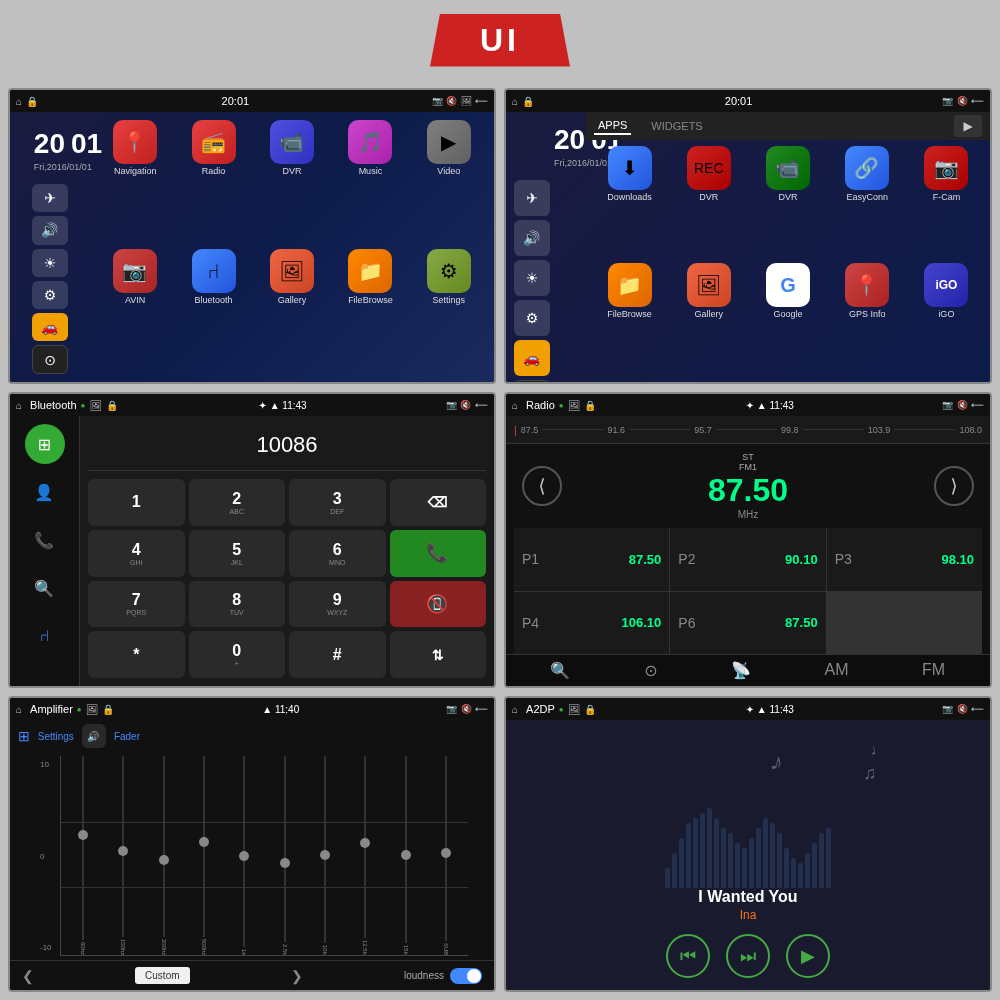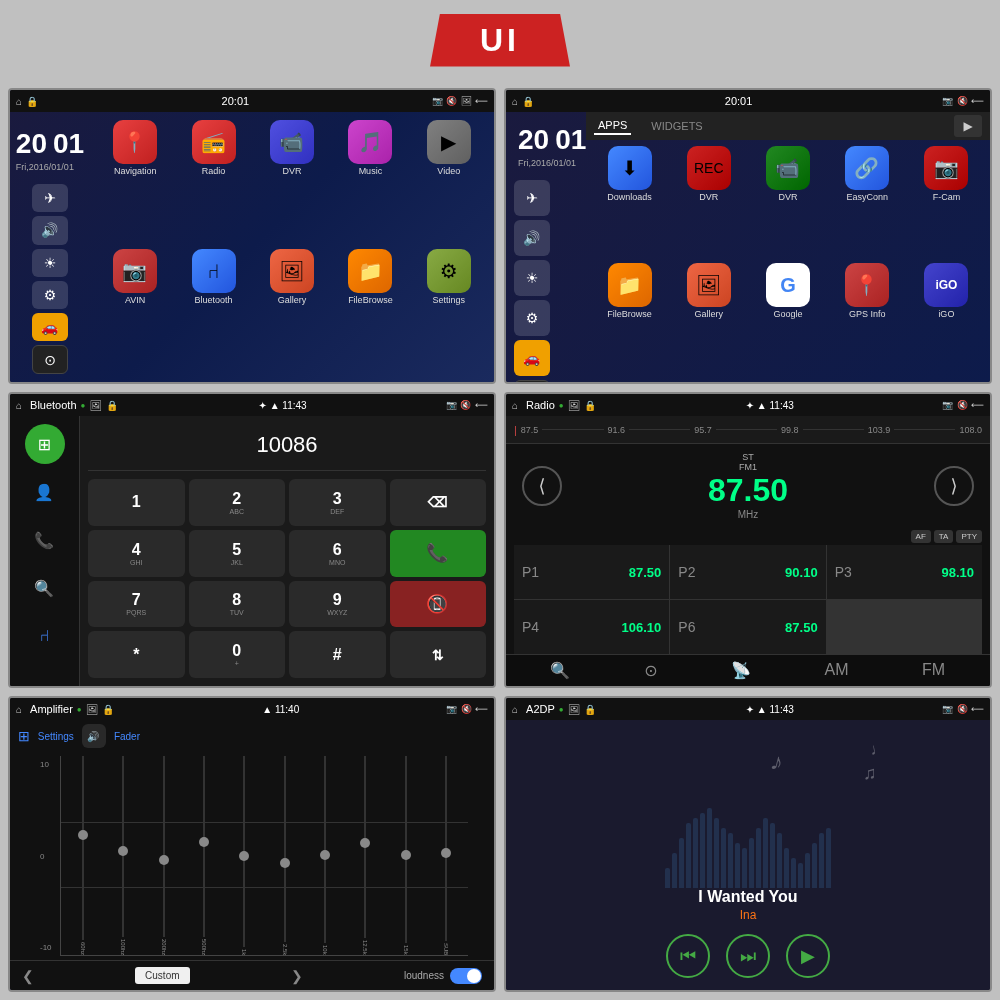--- a/index.html
+++ b/index.html
@@ -92,20 +92,21 @@
       display: flex;
       flex-direction: column;
       align-items: center;
       padding: 8px 0;
       gap: 4px;
     }
     .clock-widget {
       color: white;
       text-align: left;
       padding: 8px;
+      margin-left: 36px;
     }
     .clock-time {
       font-size: 28px;
       font-weight: bold;
       color: white;
       display: flex;
       gap: 6px;
     }
     .clock-date { font-size: 9px; color: #aaa; margin-top: 2px; }
     .side-btn {
@@ -770,25 +771,20 @@
       </div>
       <div class="radio-main">
         <div class="radio-nav-btn">⟨</div>
         <div class="radio-info">
           <div style="font-size:9px;color:#aaa;">ST</div>
           <div style="font-size:9px;color:#aaa;">FM1</div>
           <div class="radio-freq">87.50</div>
           <div class="radio-label">MHz</div>
         </div>
         <div class="radio-nav-btn">⟩</div>
-      </div>
-      <div class="af-ta-pty">
-        <div class="tag-btn">AF</div>
-        <div class="tag-btn">TA</div>
-        <div class="tag-btn">PTY</div>
       </div>
       <div class="radio-presets">
         <div class="preset-cell">
           <span class="preset-label">P1</span>
           <span class="preset-freq">87.50</span>
         </div>
         <div class="preset-cell">
           <span class="preset-label">P2</span>
           <span class="preset-freq">90.10</span>
         </div>

